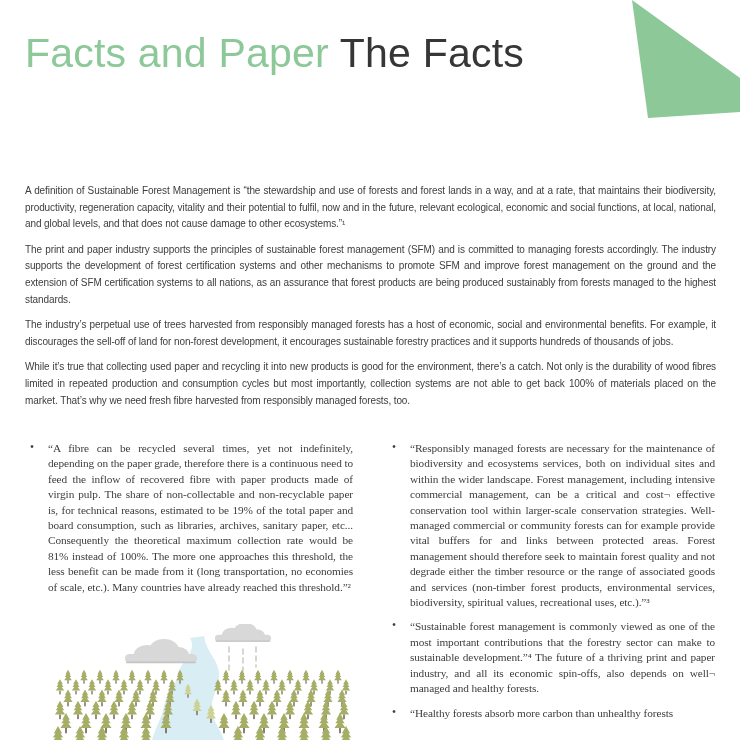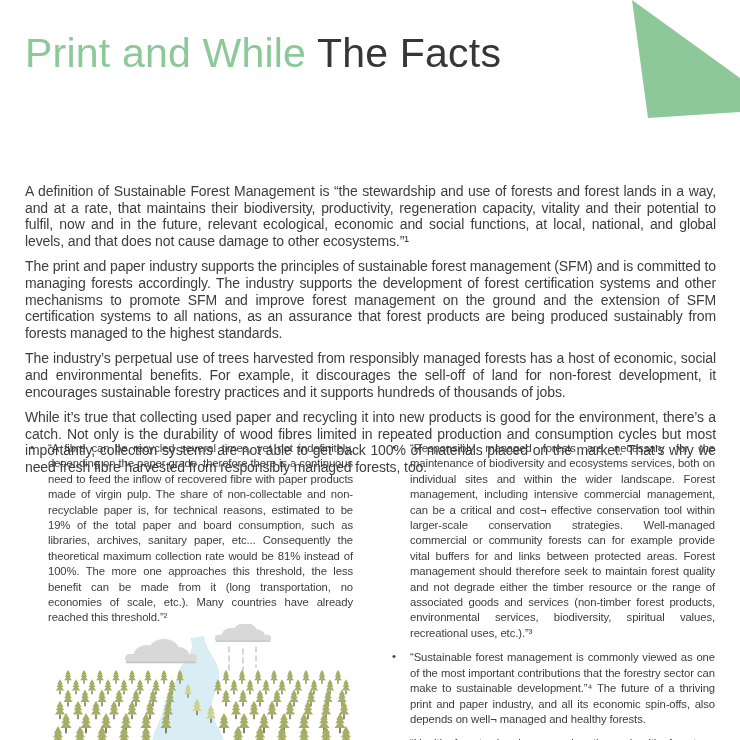--- a/index.html
+++ b/index.html
@@ -24,33 +24,34 @@
     position:absolute;top:131px;left:25px;margin:0;
     font-size:26px;font-weight:400;letter-spacing:-0.2px;
     color:var(--heading-dark,#363636);white-space:nowrap;
   }
   
   .body-copy{
     position:absolute;top:183px;left:25px;right:24px;
   }
   .body-copy p{
     margin:0 0 9px 0;
-    font-size:14px;line-height:16.6px;letter-spacing:-0.1px;
+    font-size:10px;line-height:16.6px;letter-spacing:-0.1px;
     text-align:justify;font-weight:400;
   }
   
   .columns{
     position:absolute;top:441px;left:25px;right:25px;
     display:flex;gap:34px;
   }
   .columns ul{list-style:none;margin:0;padding:0;flex:1;}
   .columns li{
     position:relative;padding-left:23px;margin:0 0 9px 0;
     font-size:11.3px;line-height:15.4px;letter-spacing:-0.1px;
     text-align:justify;
+    font-family:Liberation Serif, serif;
   }
   .columns li::before{
     content:"\2022";
     position:absolute;left:5px;top:-1px;font-size:11.5px;
   }
   
   .forest{position:absolute;left:52px;top:624px;}
   .cloud-body{fill:var(--cloud-gray,#d8d8d8);}
   .cloud-base{fill:var(--cloud-shadow,#c4c4c4);}
   .rain{stroke:var(--rain-gray,#c7d0c2);stroke-width:1.6;stroke-linecap:round;stroke-dasharray:5 4;fill:none;}
@@ -61,21 +62,21 @@
 </style>
 </head>
 <body>
 
 <div class="page">
 
   <svg class="corner-triangle" width="120" height="125" viewBox="0 0 120 125" aria-hidden="true">
     <polygon points="12,0 120,78 120,112 28,118" style="fill:var(--accent-green,#8cc898)"></polygon>
   </svg>
 
-  <h1 class="brand-title"><span class="accent">Print and While</span><span class="rest">The Facts</span></h1>
+  <h1 class="brand-title"><span class="accent">Facts and Paper</span><span class="rest">The Facts</span></h1>
 
 
   <div class="body-copy">
     <p>A definition of Sustainable Forest Management is “the stewardship and use of forests and forest lands in a way, and at a rate, that maintains their biodiversity, productivity, regeneration capacity, vitality and their potential to fulfil, now and in the future, relevant ecological, economic and social functions, at local, national, and global levels, and that does not cause damage to other ecosystems.”¹</p>
     <p>The print and paper industry supports the principles of sustainable forest management (SFM) and is committed to managing forests accordingly. The industry supports the development of forest certification systems and other mechanisms to promote SFM and improve forest management on the ground and the extension of SFM certification systems to all nations, as an assurance that forest products are being produced sustainably from forests managed to the highest standards.</p>
     <p>The industry’s perpetual use of trees harvested from responsibly managed forests has a host of economic, social and environmental benefits. For example, it discourages the sell-off of land for non-forest development, it encourages sustainable forestry practices and it supports hundreds of thousands of jobs.</p>
     <p>While it’s true that collecting used paper and recycling it into new products is good for the environment, there’s a catch. Not only is the durability of wood fibres limited in repeated production and consumption cycles but most importantly, collection systems are not able to get back 100% of materials placed on the market. That’s why we need fresh fibre harvested from responsibly managed forests, too.</p>
   </div>
 
   <div class="columns">

